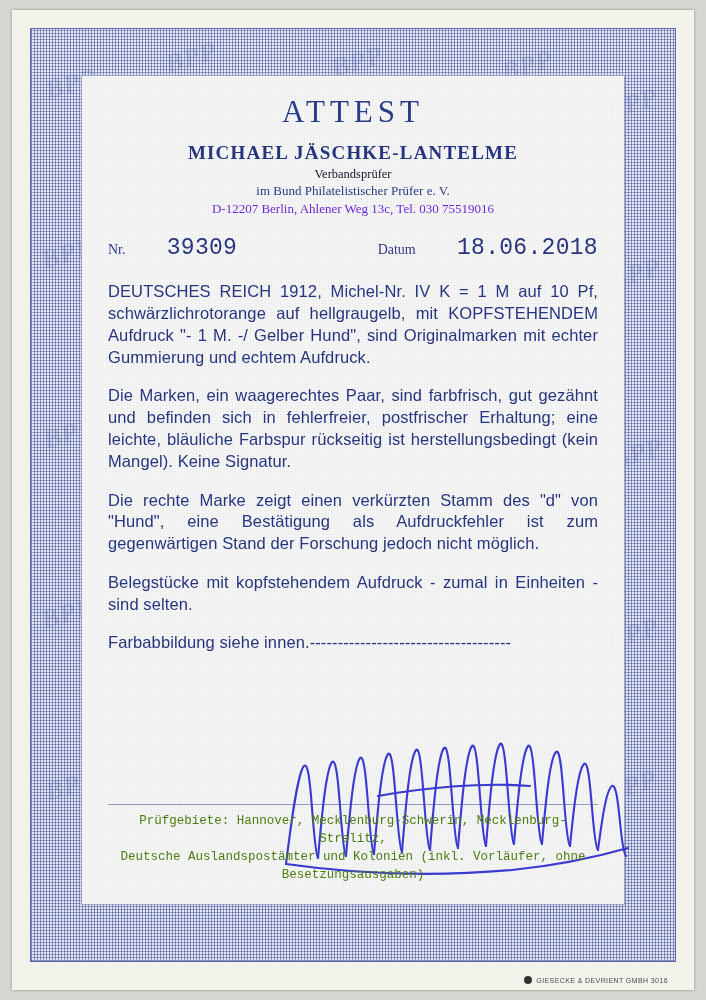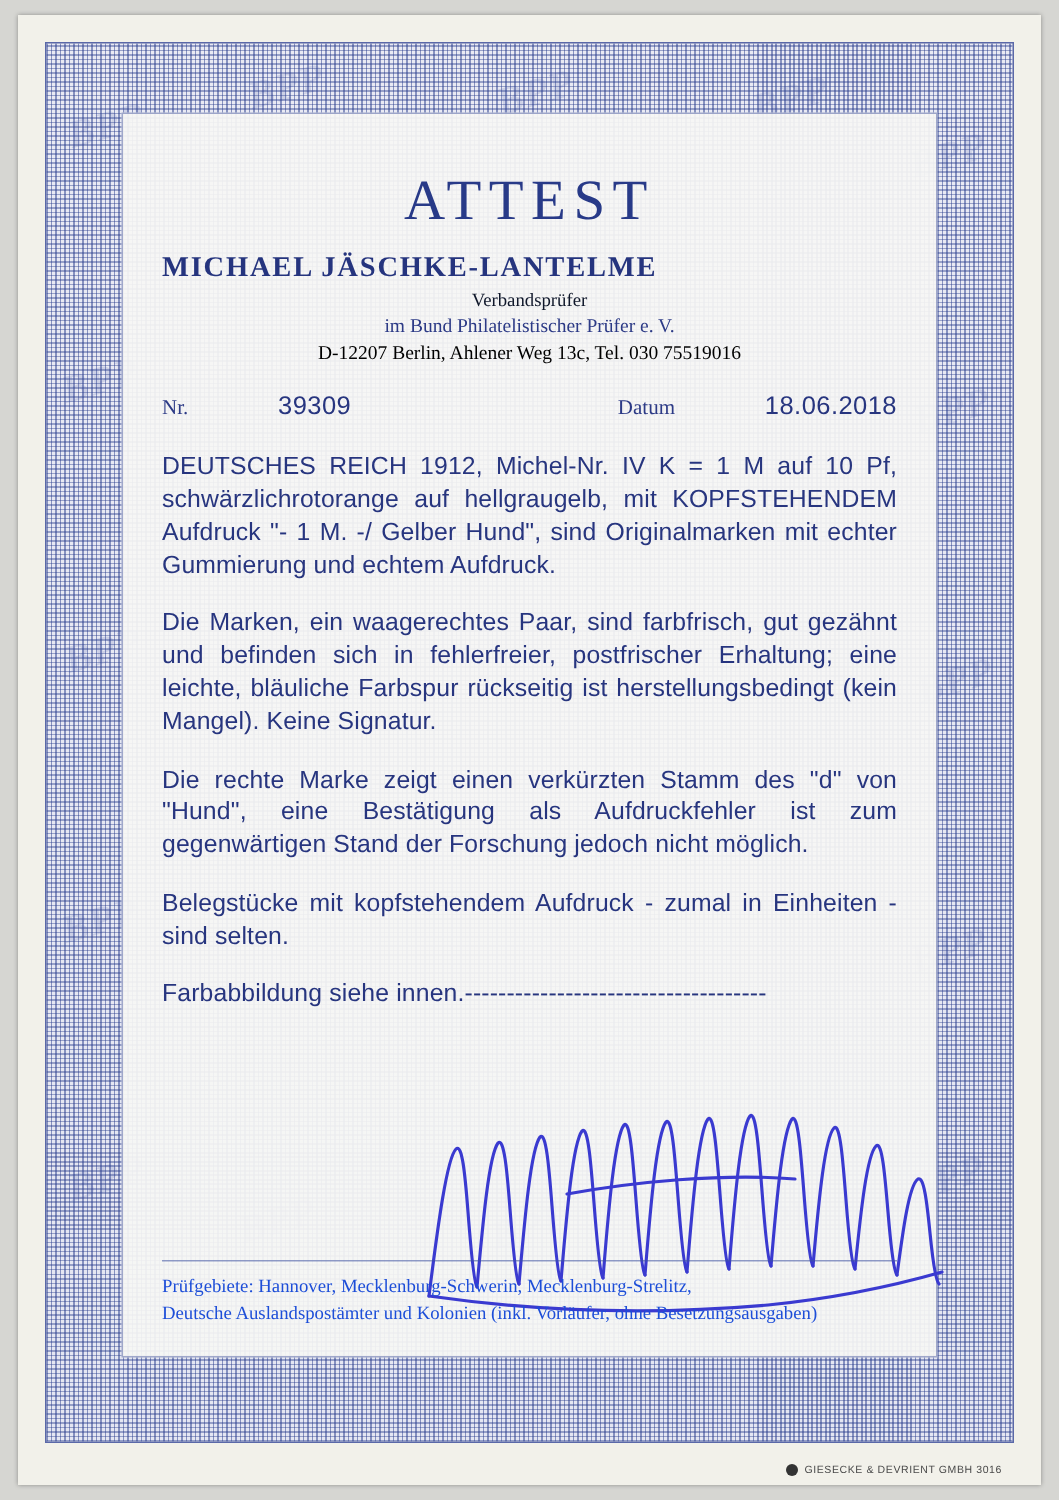--- a/index.html
+++ b/index.html
@@ -84,26 +84,26 @@
     position: absolute;
     left: 0; top: 0; right: 0; bottom: 0;
     padding: 18px 26px 0 26px;
     box-sizing: border-box;
     color: #2c3a86;
   }
 
   .title {
     text-align: center;
     font-family: "Liberation Serif", serif;
-    font-size: 38px;
+    font-size: 31px;
     letter-spacing: 5px;
     color: #283a88;
-    margin-top: 18px;
   }
   .expert-name {
+    text-align: center;
     font-family: "Liberation Serif", serif;
     font-weight: bold;
     font-size: 19px;
     letter-spacing: 1.2px;
     color: #25347e;
     margin-top: 12px;
   }
   .expert-sub {
     text-align: center;
     font-size: 12.5px;
@@ -112,36 +112,36 @@
   }
   .expert-sub2 {
     text-align: center;
     font-size: 13px;
     color: #2c3a86;
     margin-top: 1px;
   }
   .expert-addr {
     text-align: center;
     font-size: 13px;
-    color: #000000;
+    color: #6d28d9;
     margin-top: 2px;
   }
 
   .meta-row {
     display: flex;
     justify-content: space-between;
     align-items: baseline;
     gap: 14px;
     margin-top: 18px;
     font-size: 14px;
   }
   .meta-label { font-size: 14px; color: #2c3a86; }
   .meta-value {
-    font-family: Liberation Sans, sans-serif;
-    font-size: 17px;
+    font-family: Liberation Mono, monospace;
+    font-size: 23px;
     color: #27357f;
     letter-spacing: 0.3px;
   }
   .meta-gap { width: 58px; }
 
   .body-text {
     font-family: "Liberation Sans", sans-serif;
     color: #27357f;
     font-size: 16.5px;
     line-height: 1.33;
@@ -160,22 +160,23 @@
     height: 140px;
     pointer-events: none;
   }
 
   
   #footer {
     position: absolute;
     left: 26px;
     right: 26px;
     bottom: 20px;
-    text-align: left;
-    color: #1d4ed8;
+    text-align: center;
+    color: #4d7c0f;
+    font-family: Liberation Mono, monospace;
   }
   #footer .rule {
     height: 1px;
     background: rgba(60,80,160,0.55);
     margin-bottom: 7px;
   }
   .foot-line {
     font-size: 12.5px;
     line-height: 1.45;
   }

